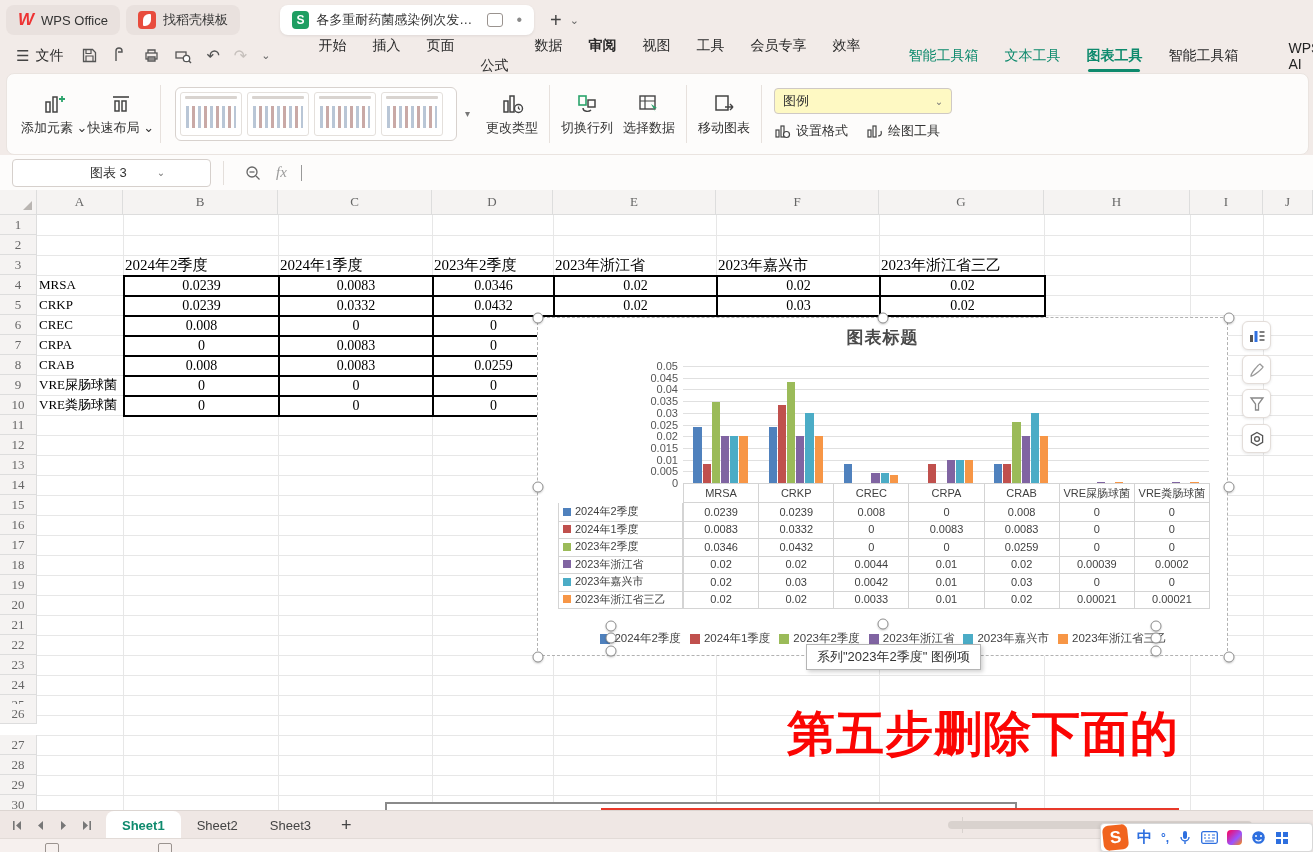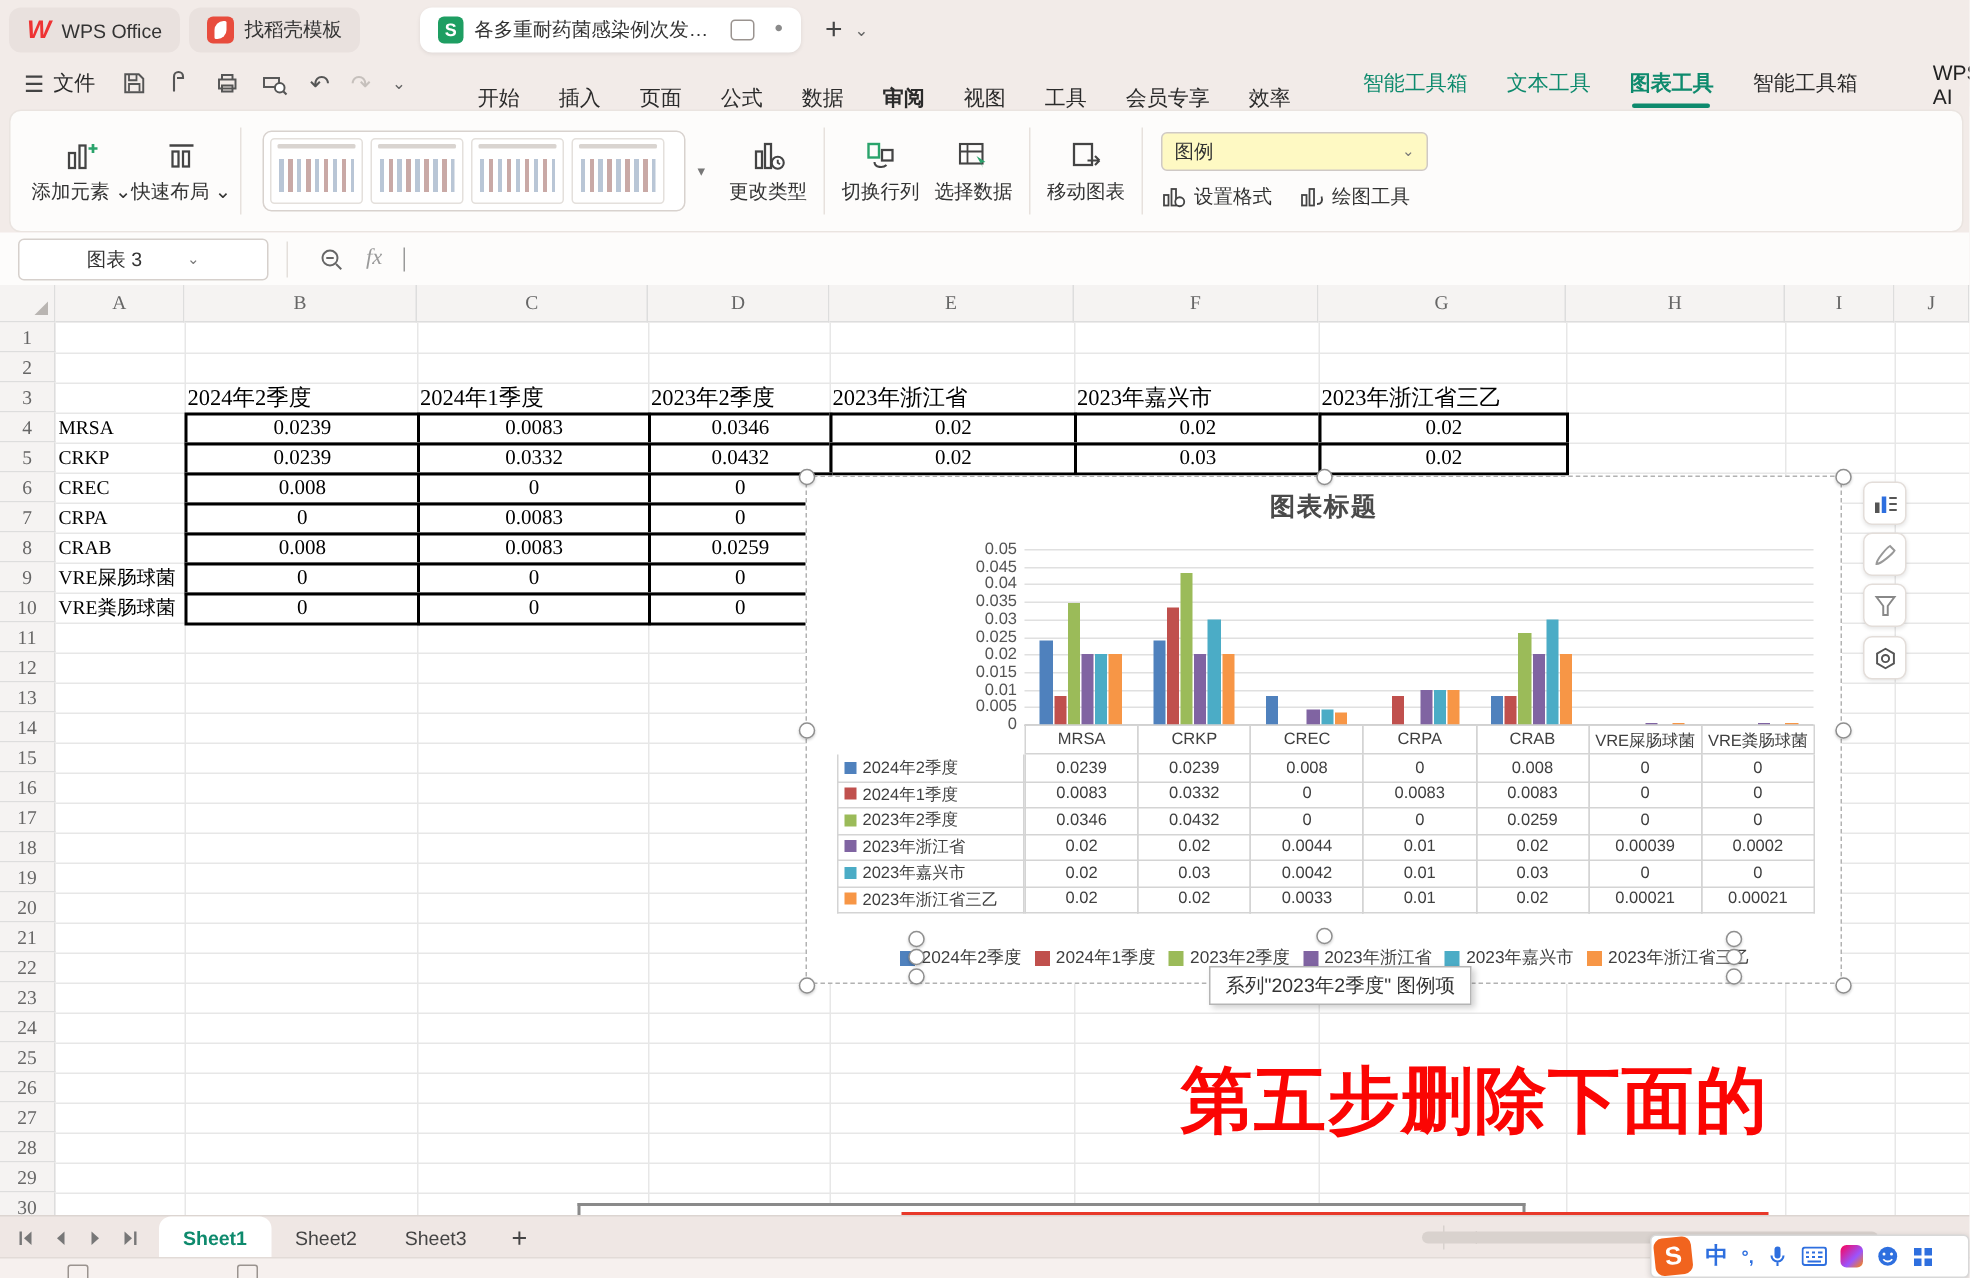--- a/index.html
+++ b/index.html
@@ -38,21 +38,21 @@
   .gallery{width:272px;height:52px;border:1px solid #d8d2ce;border-radius:6px;margin:0 8px;display:flex;align-items:center;gap:5px;padding:0 4px;position:relative;background:#fff;}
   .thumb{width:60px;height:42px;border:1px solid #e4e0dc;border-radius:3px;position:relative;background:#fff;}
   .thumb::before{content:"";position:absolute;left:4px;top:3px;right:4px;height:3px;background:#d9d4d0;border-radius:1px;}
   .thumb::after{content:"";position:absolute;left:5px;bottom:7px;right:5px;height:22px;
      background:repeating-linear-gradient(90deg,#b9c6d6 0 3px,transparent 3px 6px,#c9a9a6 6px 9px,transparent 9px 12px);}
   .gal-arrow{position:absolute;right:-14px;top:20px;font-size:10px;color:#777;}
   .dd{width:160px;height:24px;border:1px solid #cfc9c5;border-radius:4px;background:#fef9c3;display:flex;align-items:center;justify-content:space-between;padding:0 8px;font-size:13px;color:#333;}
   .smallbtn{display:flex;align-items:flex-end;gap:4px;font-size:13px;color:#333;}
   
   .fbar{position:absolute;left:0;top:155px;width:1313px;height:35px;background:#fdfcfb;border-bottom:1px solid #e2ddd9;display:flex;align-items:center;}
-  .namebox{width:165px;height:26px;margin-left:12px;border:1px solid #d6d0cc;border-radius:4px;background:#fff;display:flex;align-items:center;justify-content:center;gap:30px;font-size:13px;}
+  .namebox{width:165px;height:26px;margin-left:12px;border:1px solid #d6d0cc;border-radius:4px;background:#fff;display:flex;align-items:center;justify-content:center;gap:30px;font-size:13px;padding-left:32px;}
   .fsep{width:1px;height:24px;background:#e4dfdb;margin:0 12px;}
   .fx{font-family:"Liberation Serif",serif;font-style:italic;color:#9a9a9a;font-size:15px;margin-left:14px;}
   .caret{width:1px;height:16px;background:#999;margin-left:14px;}
   
   .sheet{position:absolute;left:0;top:190px;width:1313px;height:620px;background:#fff;overflow:hidden;}
   .colhdr,.rowhdr{position:absolute;background:#f5f3f2;color:#666;font-family:"Liberation Serif",serif;font-size:13px;display:flex;align-items:center;justify-content:center;border-right:1px solid #ddd;border-bottom:1px solid #ddd;box-sizing:border-box;}
   .corner{position:absolute;left:0;top:0;width:37px;height:25px;background:#f5f3f2;border-right:1px solid #ddd;border-bottom:1px solid #ddd;box-sizing:border-box;}
   .corner::after{content:"";position:absolute;right:4px;bottom:4px;border-left:9px solid transparent;border-bottom:9px solid #b9b5b2;}
   .vline{position:absolute;width:1px;background:#e7e7e7;top:25px;height:595px;}
   .hline{position:absolute;height:1px;background:#e7e7e7;left:37px;width:1276px;}
@@ -136,21 +136,21 @@
     <svg width="18" height="17" viewBox="0 0 18 17">
         <rect x="2" y="5" width="10" height="6" fill="none" stroke="#555" stroke-width="1.3"></rect>
         <circle cx="12.5" cy="11.5" r="3.2" fill="#fff" stroke="#555" stroke-width="1.3"></circle>
         <path d="M15 14l2 2" stroke="#555" stroke-width="1.4"></path>
       </svg>
     <span style="font-size:16px;color:#555;">↶</span>
     <span style="font-size:16px;color:#c6c0bc;">↷</span>
     <span class="chev" style="margin-left:0;">⌄</span>
   </div>
   <span class="vsep"></span>
-  <div id="menu-items" style="display:flex;align-items:flex-end;">
+  <div id="menu-items" style="display:flex;align-items:flex-start;">
       <div class="menu-item plain" style="display: inline-block;">开始</div>
       <div class="menu-item plain" style="display: inline-block;">插入</div>
       <div class="menu-item plain" style="display: inline-block;">页面</div>
       <div class="menu-item plain" style="display: inline-block; margin-top: 20px;">公式</div>
       <div class="menu-item plain" style="display: inline-block;">数据</div>
       <div class="menu-item plain" style="display: inline-block; font-weight: bold;">审阅</div>
       <div class="menu-item plain" style="display: inline-block;">视图</div>
       <div class="menu-item plain" style="display: inline-block;">工具</div>
       <div class="menu-item plain" style="display: inline-block;">会员专享</div>
       <div class="menu-item plain" style="display: inline-block;">效率</div>
@@ -304,21 +304,21 @@
       <div class="rowhdr" style="left: 0px; top: 325px; width: 37px; height: 20px;">16</div>
       <div class="rowhdr" style="left: 0px; top: 345px; width: 37px; height: 20px;">17</div>
       <div class="rowhdr" style="left: 0px; top: 365px; width: 37px; height: 20px;">18</div>
       <div class="rowhdr" style="left: 0px; top: 385px; width: 37px; height: 20px;">19</div>
       <div class="rowhdr" style="left: 0px; top: 405px; width: 37px; height: 20px;">20</div>
       <div class="rowhdr" style="left: 0px; top: 425px; width: 37px; height: 20px;">21</div>
       <div class="rowhdr" style="left: 0px; top: 445px; width: 37px; height: 20px;">22</div>
       <div class="rowhdr" style="left: 0px; top: 465px; width: 37px; height: 20px;">23</div>
       <div class="rowhdr" style="left: 0px; top: 485px; width: 37px; height: 20px;">24</div>
       <div class="rowhdr" style="left: 0px; top: 505px; width: 37px; height: 20px;">25</div>
-      <div class="rowhdr" style="left: 0px; top: 525px; width: 37px; height: 20px;">26</div>
+      <div class="rowhdr" style="left: 0px; top: 514px; width: 37px; height: 20px;">26</div>
       <div class="rowhdr" style="left: 0px; top: 545px; width: 37px; height: 20px;">27</div>
       <div class="rowhdr" style="left: 0px; top: 565px; width: 37px; height: 20px;">28</div>
       <div class="rowhdr" style="left: 0px; top: 585px; width: 37px; height: 20px;">29</div>
       <div class="rowhdr" style="left: 0px; top: 605px; width: 37px; height: 20px;">30</div>
       <div class="vline" style="left: 123px;"></div>
       <div class="vline" style="left: 278px;"></div>
       <div class="vline" style="left: 432px;"></div>
       <div class="vline" style="left: 553px;"></div>
       <div class="vline" style="left: 716px;"></div>
       <div class="vline" style="left: 879px;"></div>

